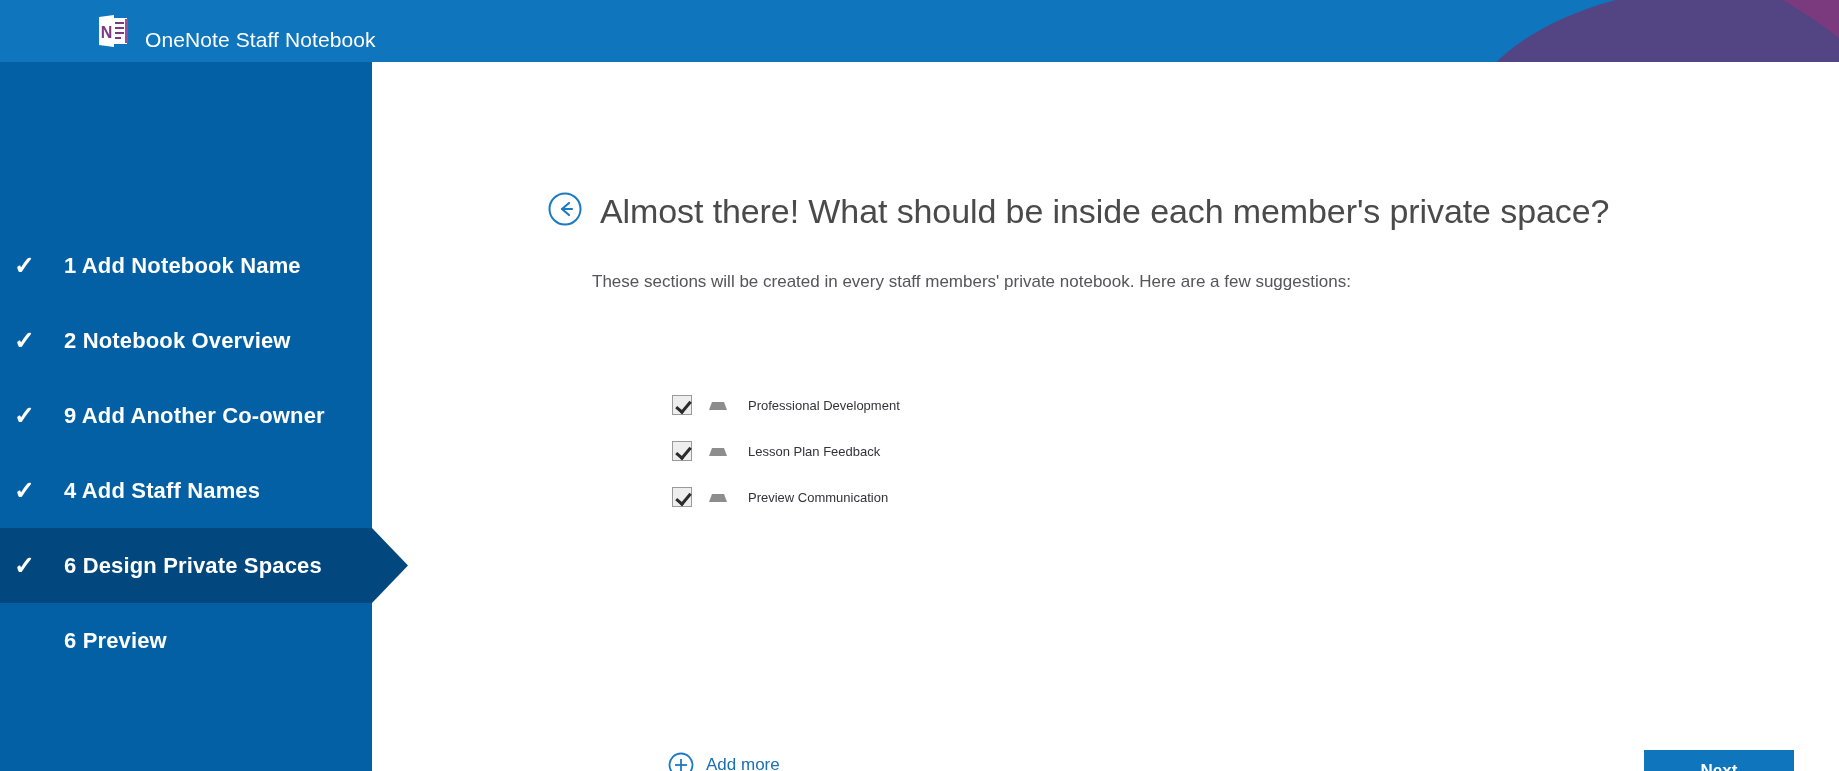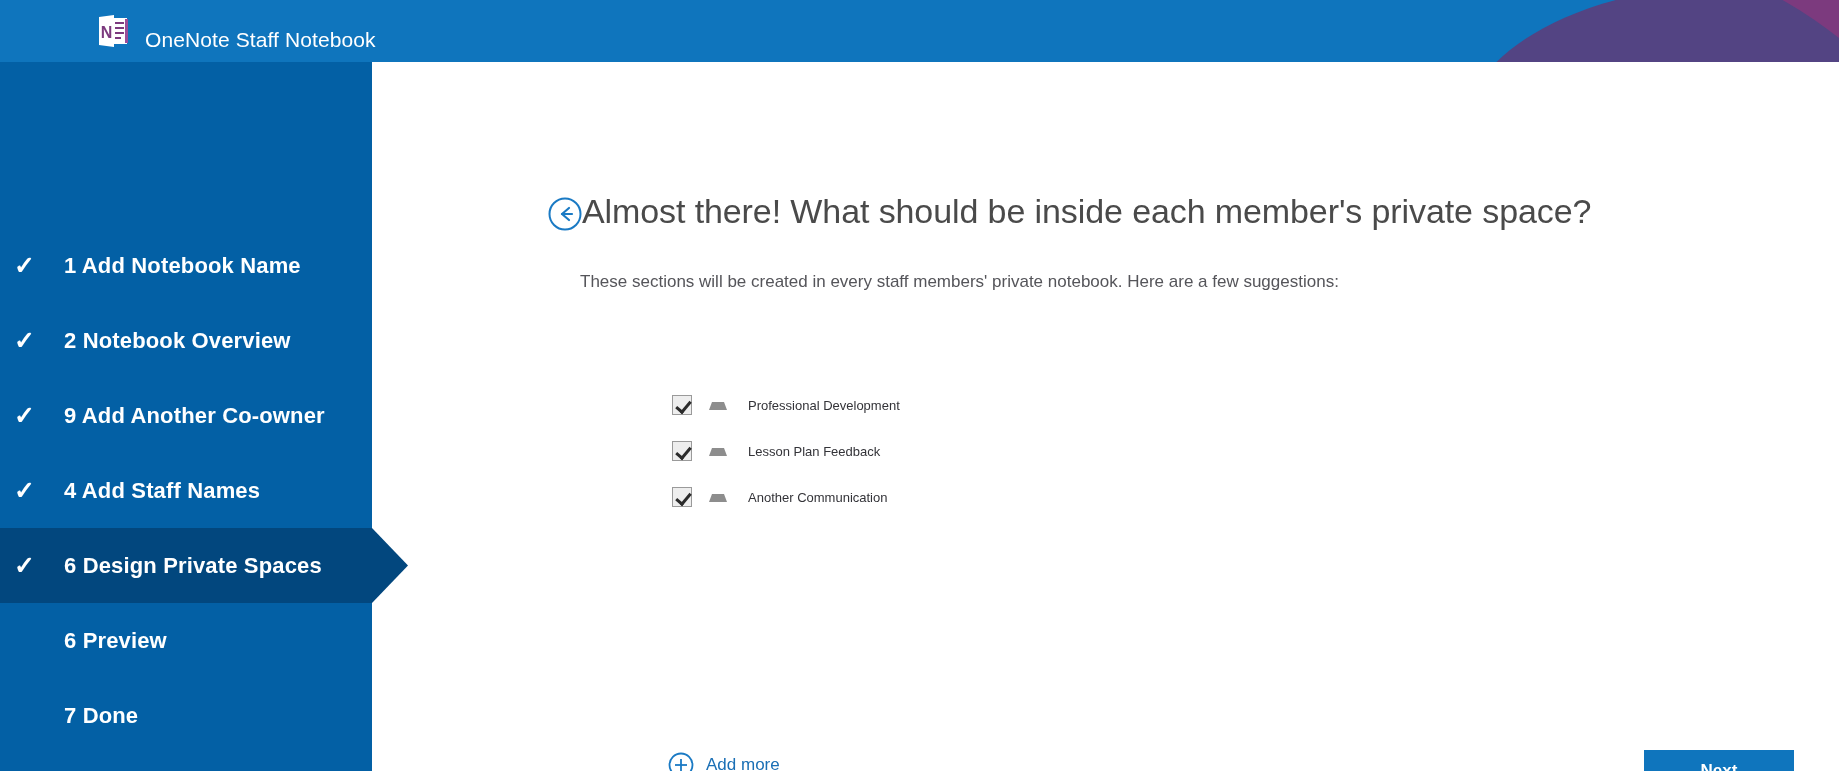--- a/index.html
+++ b/index.html
@@ -124,41 +124,42 @@
     width: 1467px;
     height: 709px;
     background: #ffffff;
   }
 
   .heading-row {
     position: absolute;
     top: 130px;
     left: 176px;
     display: flex;
-    align-items: flex-end;
+    align-items: flex-start;
+    gap: 18px;
   }
   .back-button {
     width: 34px;
     height: 34px;
     flex: 0 0 34px;
     cursor: pointer;
     display: block;
   }
   .heading-text {
     font-size: 34px;
     font-weight: 400;
     color: #4a4a4a;
     white-space: nowrap;
     letter-spacing: -0.1px;
   }
 
   .subtitle {
     position: absolute;
     top: 210px;
-    left: 208px;
+    left: 220px;
     font-size: 17px;
     color: #55555a;
     white-space: nowrap;
   }
 
   
   .section-list {
     position: absolute;
     top: 320px;
     left: 300px;
@@ -297,24 +298,20 @@
         <svg class="nav-arrow" viewBox="0 0 36 75">
           <path d="M0,0 L36,37.5 L0,75 Z" fill="#02477e"></path>
         </svg>
       </li>
 
       <li class="nav-item">
         <span class="check"></span>
         <span class="nav-label">6 Preview</span>
       </li>
 
-      <li class="nav-item">
-        <span class="check"></span>
-        <span class="nav-label">7 Done</span>
-      </li>
 
     </ul>
   </nav>
 
   <main class="content">
 
     <div class="heading-row">
       <svg class="back-button" viewBox="0 0 34 34">
         <circle cx="17" cy="17" r="15.5" fill="none" stroke="#1a7ac4" stroke-width="2"></circle>
         <path d="M21,11 L14,17 L21,23" fill="none" stroke="#1a7ac4" stroke-width="2.2" stroke-linecap="round" stroke-linejoin="round"></path>
@@ -343,21 +340,21 @@
         </svg>
         <span class="section-label">Lesson Plan Feedback</span>
       </li>
 
 
       <li class="section-item">
         <span class="checkbox"></span>
         <svg class="tab-icon" viewBox="0 0 28 20">
           <path d="M5,15 L8,7 L20,7 L23,15 Z" fill="#8d8d8d"></path>
         </svg>
-        <span class="section-label">Another Communication</span>
+        <span class="section-label">Preview Communication</span>
       </li>
 
     </ul>
 
     <div class="add-more">
       <svg class="plus-icon" viewBox="0 0 26 26">
         <circle cx="13" cy="13" r="11.5" fill="none" stroke="#1a7ac4" stroke-width="1.8"></circle>
         <line x1="13" y1="7" x2="13" y2="19" stroke="#1a7ac4" stroke-width="1.8"></line>
         <line x1="7" y1="13" x2="19" y2="13" stroke="#1a7ac4" stroke-width="1.8"></line>
       </svg>

